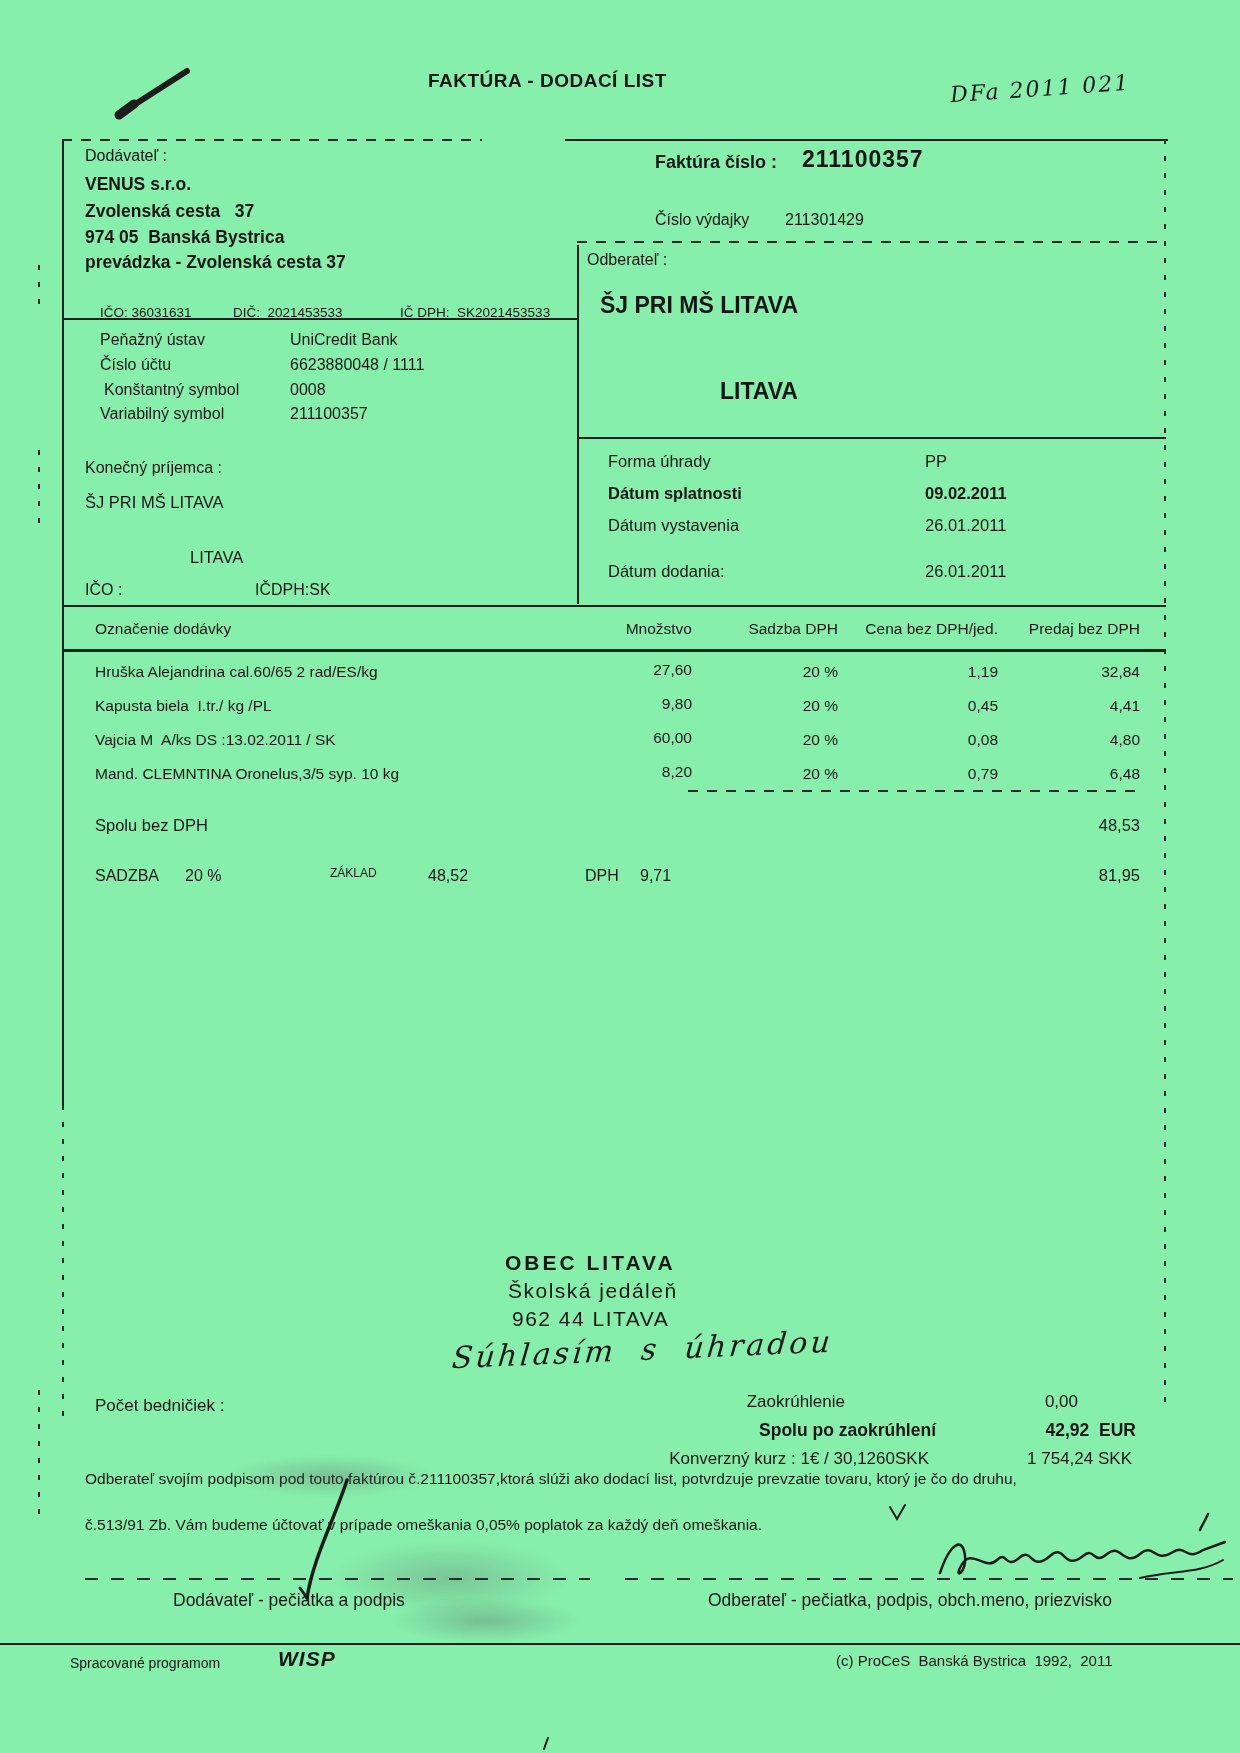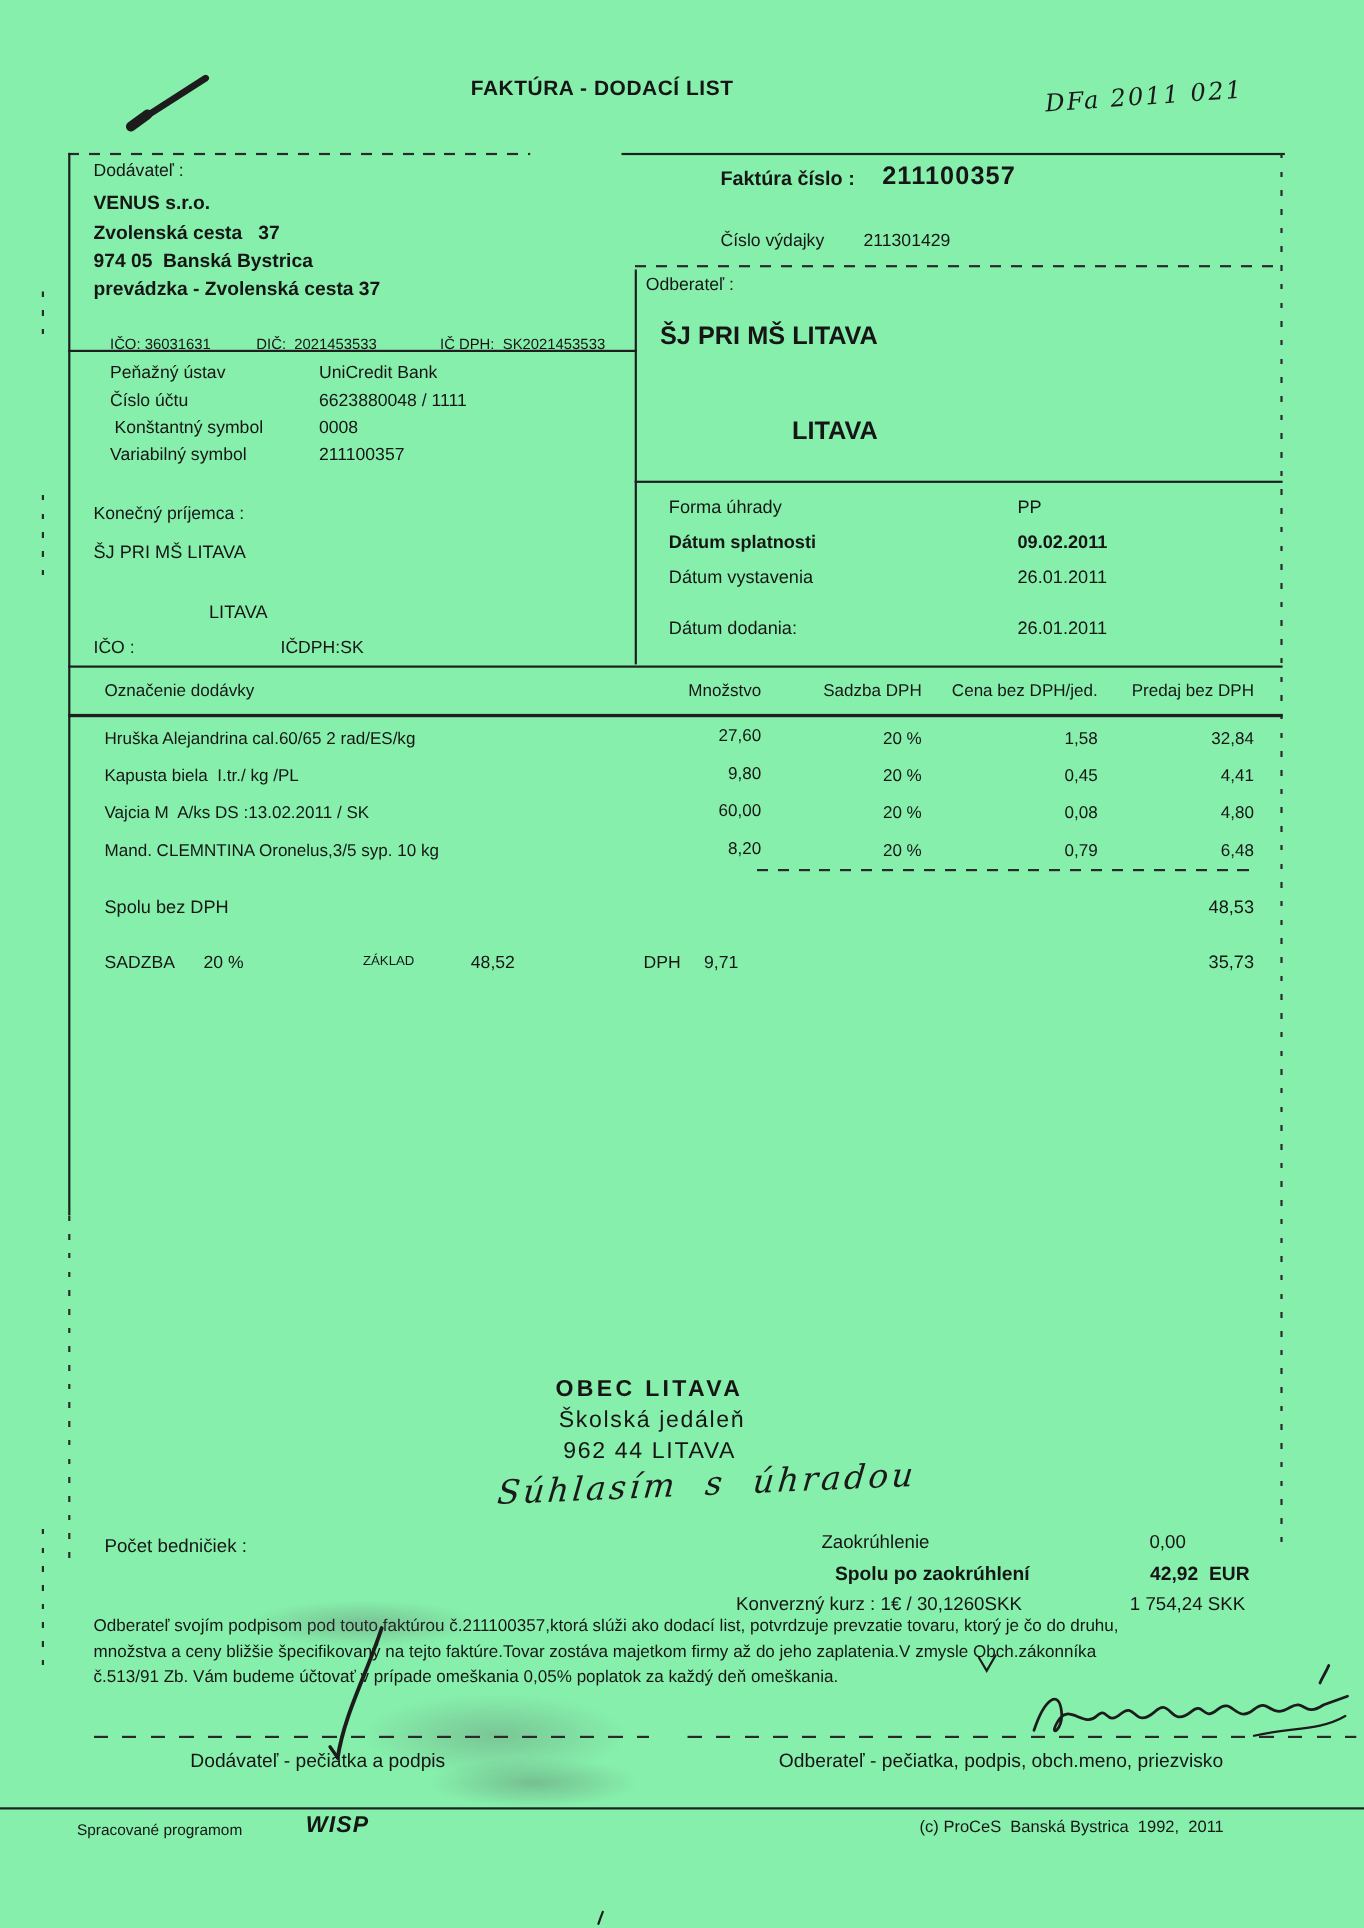--- a/index.html
+++ b/index.html
@@ -91,21 +91,21 @@
 
   <div class="t" style="left:95px;top:620px;font-size:15.5px">Označenie dodávky</div>
   <div class="tr" style="right:548px;top:620px;font-size:15.5px">Množstvo</div>
   <div class="tr" style="right:402px;top:620px;font-size:15.5px">Sadzba DPH</div>
   <div class="tr" style="right:242px;top:620px;font-size:15.5px">Cena bez DPH/jed.</div>
   <div class="tr" style="right:100px;top:620px;font-size:15.5px">Predaj bez DPH</div>
 
   <div class="t" style="left:95px;top:663px;font-size:15.5px">Hruška Alejandrina cal.60/65 2 rad/ES/kg</div>
   <div class="tr" style="right:548px;top:661px;font-size:15.5px">27,60</div>
   <div class="tr" style="right:402px;top:663px;font-size:15.5px">20 %</div>
-  <div class="tr" style="right:242px;top:663px;font-size:15.5px">1,58</div>
+  <div class="tr" style="right:242px;top:663px;font-size:15.5px">1,19</div>
   <div class="tr" style="right:100px;top:663px;font-size:15.5px">32,84</div>
 
   <div class="t" style="left:95px;top:697px;font-size:15.5px">Kapusta biela  I.tr./ kg /PL</div>
   <div class="tr" style="right:548px;top:695px;font-size:15.5px">9,80</div>
   <div class="tr" style="right:402px;top:697px;font-size:15.5px">20 %</div>
   <div class="tr" style="right:242px;top:697px;font-size:15.5px">0,45</div>
   <div class="tr" style="right:100px;top:697px;font-size:15.5px">4,41</div>
 
   <div class="t" style="left:95px;top:731px;font-size:15.5px">Vajcia M  A/ks DS :13.02.2011 / SK</div>
   <div class="tr" style="right:548px;top:729px;font-size:15.5px">60,00</div>
@@ -120,37 +120,36 @@
   <div class="tr" style="right:100px;top:765px;font-size:15.5px">6,48</div>
 
   <div class="t" style="left:95px;top:816px;font-size:16.5px">Spolu bez DPH</div>
   <div class="tr" style="right:100px;top:816px;font-size:16.5px">48,53</div>
   <div class="t" style="left:95px;top:866px;font-size:16px">SADZBA</div>
   <div class="t" style="left:185px;top:866px;font-size:16px">20 %</div>
   <div class="t" style="left:330px;top:866px;font-size:12px">ZÁKLAD</div>
   <div class="t" style="left:428px;top:866px;font-size:16px">48,52</div>
   <div class="t" style="left:585px;top:866px;font-size:16px">DPH</div>
   <div class="t" style="left:640px;top:866px;font-size:16px">9,71</div>
-  <div class="tr" style="right:100px;top:866px;font-size:16.5px">35,73</div>
+  <div class="tr" style="right:100px;top:866px;font-size:16.5px">81,95</div>
 
   <div class="t b" style="left:505px;top:1250px;font-size:21px;letter-spacing:3px">OBEC LITAVA</div>
   <div class="t" style="left:508px;top:1278px;font-size:21px;letter-spacing:1.5px">Školská jedáleň</div>
   <div class="t" style="left:512px;top:1306px;font-size:21px;letter-spacing:1.5px">962 44 LITAVA</div>
   <div class="t hand" style="left:452px;top:1332px;font-size:30px;transform:rotate(-2.5deg) skewX(-8deg);letter-spacing:3px">Súhlasím  s  úhradou</div>
 
   <div class="t" style="left:95px;top:1396px;font-size:17px">Počet bedničiek :</div>
   <div class="tr" style="right:395px;top:1392px;font-size:17px">Zaokrúhlenie</div>
   <div class="tr" style="right:162px;top:1392px;font-size:17px">0,00</div>
   <div class="tr b" style="right:304px;top:1420px;font-size:17.5px">Spolu po zaokrúhlení</div>
   <div class="tr b" style="right:104px;top:1420px;font-size:17.5px">42,92  EUR</div>
   <div class="tr" style="right:311px;top:1449px;font-size:17px">Konverzný kurz : 1€ / 30,1260SKK</div>
   <div class="tr" style="right:108px;top:1449px;font-size:17px">1 754,24 SKK</div>
 
   <div class="t" style="left:85px;top:1470px;font-size:15.5px">Odberateľ svojím podpisom pod touto faktúrou č.211100357,ktorá slúži ako dodací list, potvrdzuje prevzatie tovaru, ktorý je čo do druhu,</div>
-  <div class="t" style="left:85px;top:1493px;font-size:15.5px">množstva a ceny bližšie špecifikovaný na tejto faktúre.Tovar zostáva majetkom firmy až do jeho zaplatenia.V zmysle Obch.zákonníka</div>
   <div class="t" style="left:85px;top:1516px;font-size:15.5px">č.513/91 Zb. Vám budeme účtovať v prípade omeškania 0,05% poplatok za každý deň omeškania.</div>
 
   <div class="smudge" style="left:225px;top:1455px;width:210px;height:42px;background:radial-gradient(ellipse,rgba(90,90,90,.30),transparent 70%)"></div>
   <div class="smudge" style="left:330px;top:1540px;width:240px;height:75px;background:radial-gradient(ellipse,rgba(90,90,90,.28),transparent 70%)"></div>
   <div class="smudge" style="left:390px;top:1598px;width:190px;height:45px;background:radial-gradient(ellipse,rgba(80,80,80,.30),transparent 70%)"></div>
   <svg style="left:295px;top:1478px;width:70px;height:125px">
     <path d="M52,2 C40,40 18,80 12,120" stroke-width="3.5"></path>
     <path d="M12,120 L5,110" stroke-width="3"></path>
   </svg>
   <svg style="left:935px;top:1528px;width:300px;height:60px">

